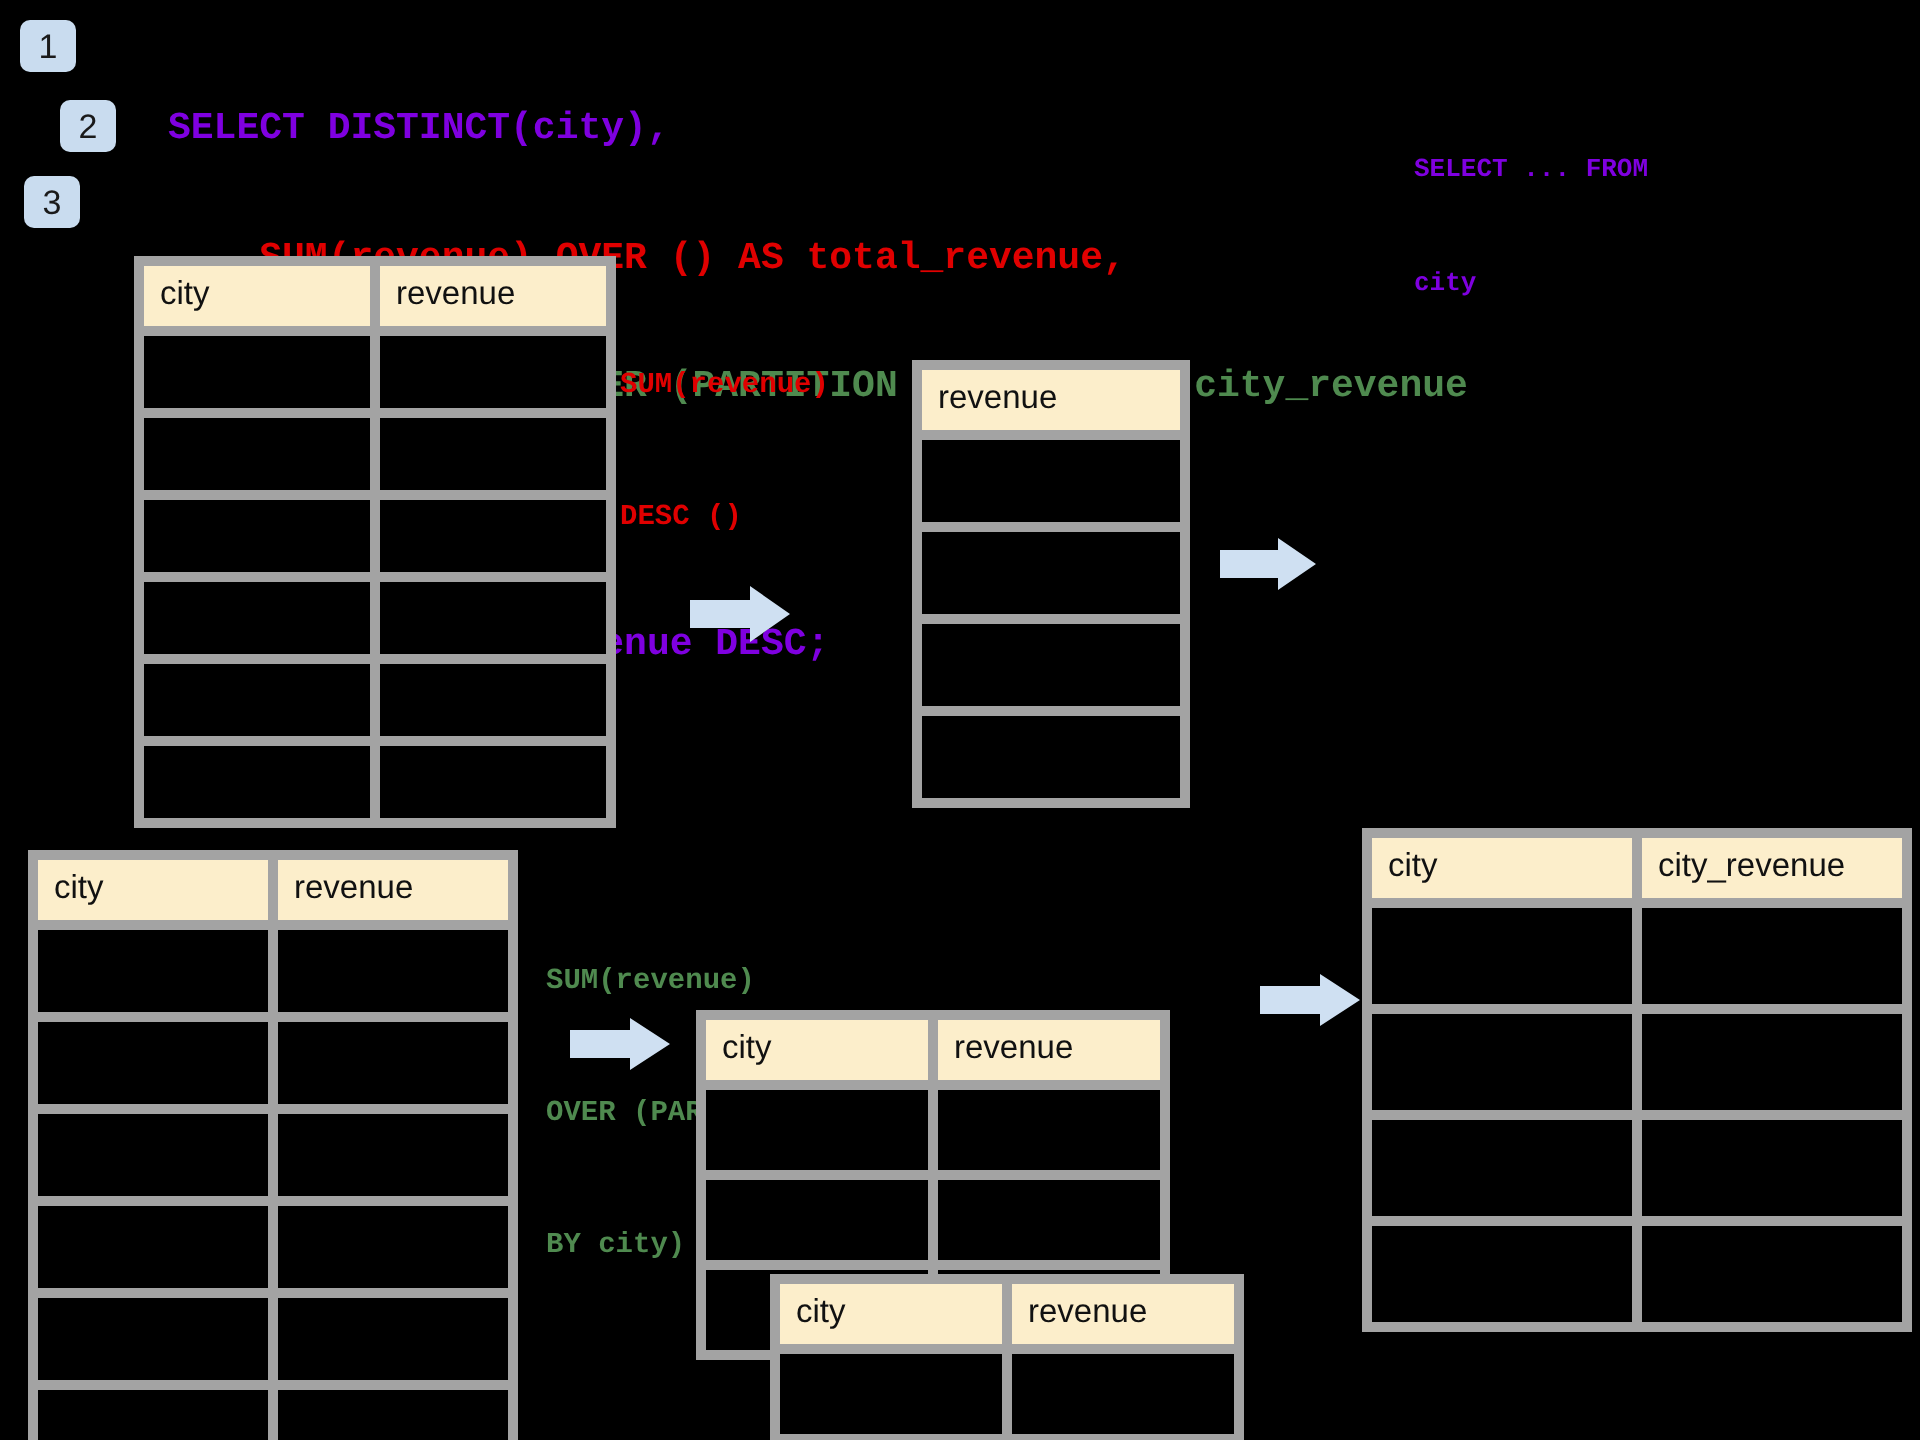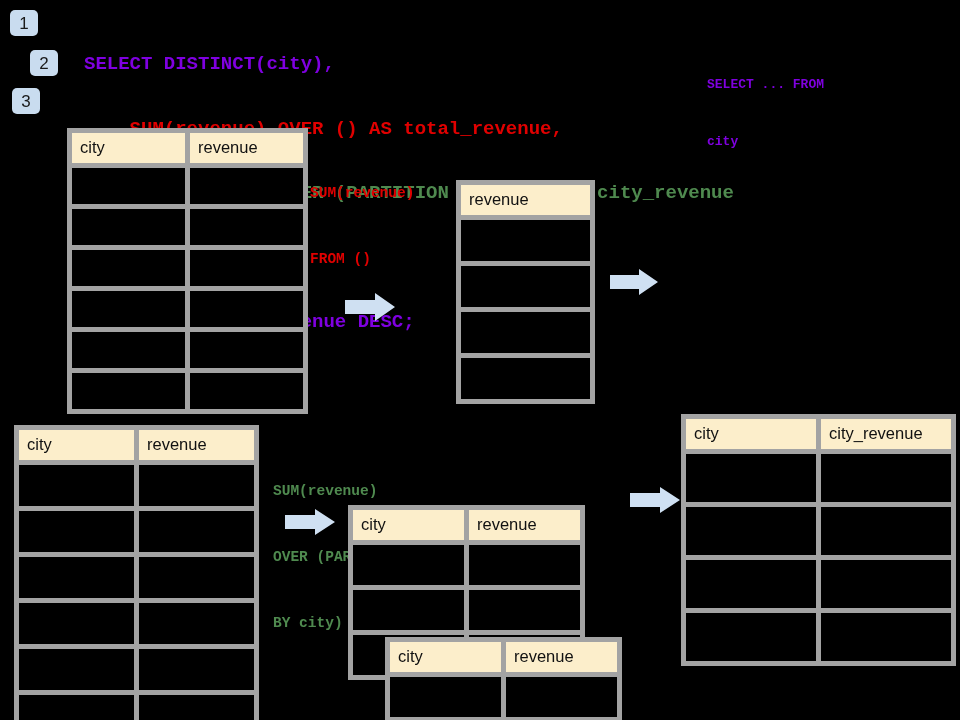--- a/index.html
+++ b/index.html
@@ -122,21 +122,21 @@
     <div class="sql-line" style="color:#7f00e0;">  ORDER by city_revenue DESC;</div>
   </div>
 
   <div class="sql-side" style="left:707px; top:37px; color:#7f00e0;">
     <div>SELECT ... FROM</div>
     <div>city</div>
   </div>
 
   <div class="annot" style="left:310px; top:138px; color:#e00000;">
     <div>SUM(revenue)</div>
-    <div>FROM ()</div>
+    <div>DESC ()</div>
   </div>
 
   <div class="annot" style="left:273px; top:436px; color:#4f8a4f;">
     <div>SUM(revenue)</div>
     <div>OVER (PARTITION</div>
     <div>BY city)</div>
   </div>
 
   <table class="tbl" style="left:67px; top:128px; width:236px;">
     <colgroup>

